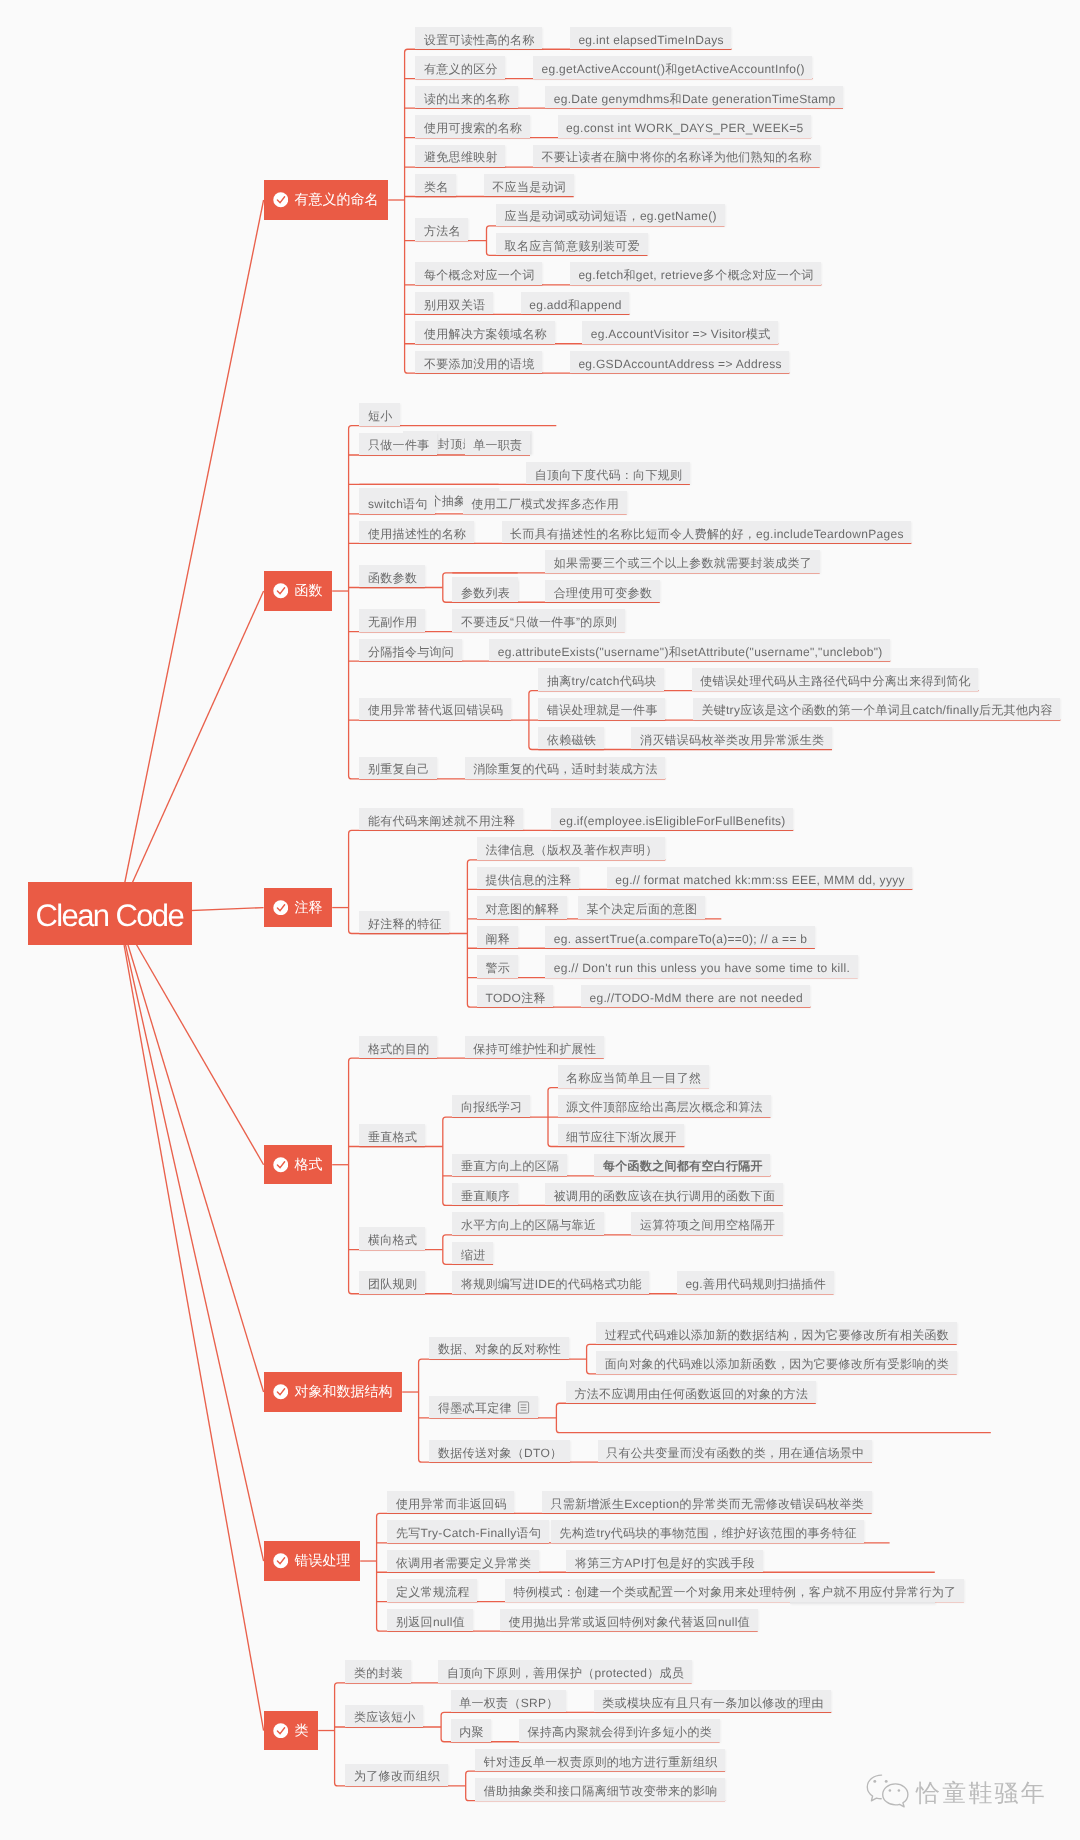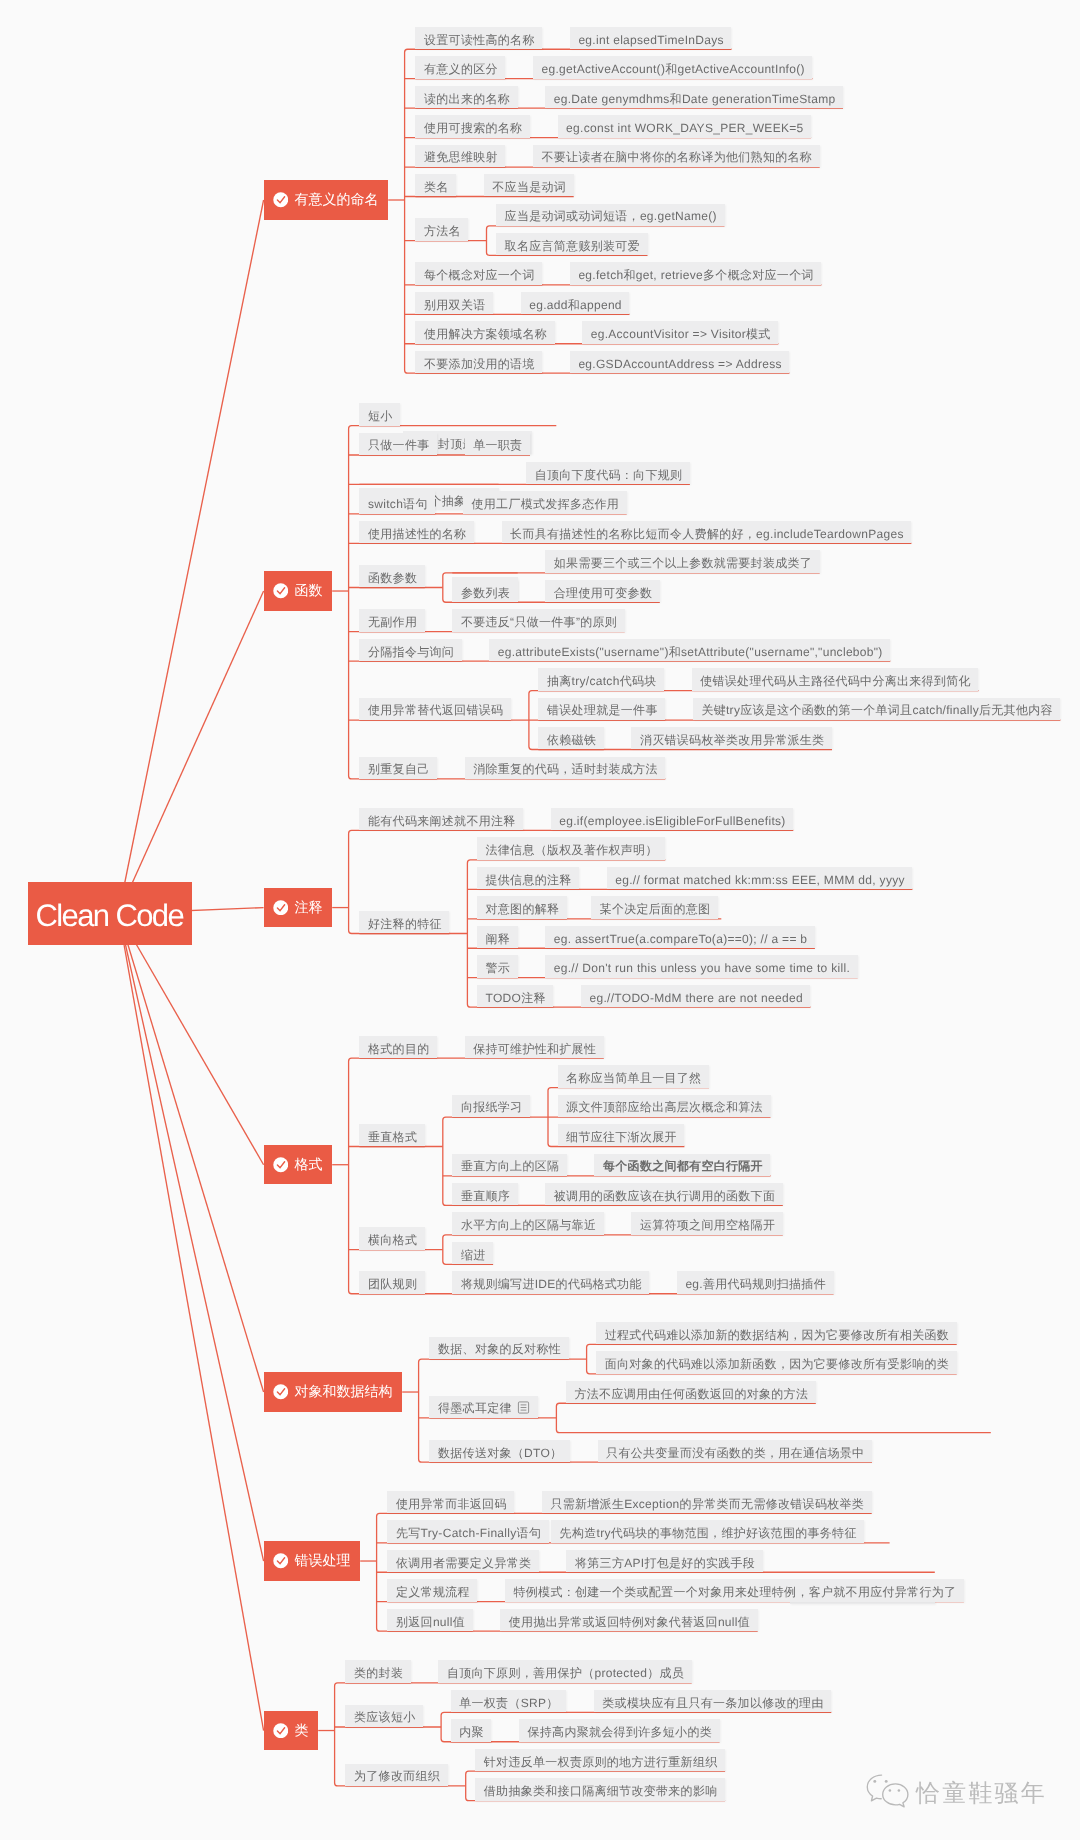--- a/index.html
+++ b/index.html
@@ -211,21 +211,21 @@
         <circle cx="8" cy="8" r="7.7" fill="#fff"></circle>
         <path d="M4.55 8.25 L7.35 11.0 L12.0 4.95" fill="none" stroke="#ea5b45" stroke-width="1.45" stroke-linecap="round" stroke-linejoin="round"></path>
       </svg><span>注释</span></div>
     <div class="node leaf" style="left: 359.4px; top: 808.025px; width: 163.8px; height: 22.4px; line-height: 22.4px;"><span>能有代码来阐述就不用注释</span></div>
     <div class="node leaf" style="left: 550.7px; top: 808.025px; width: 242.6px; height: 22.4px; line-height: 22.4px;"><span>eg.if(employee.isEligibleForFullBenefits)</span></div>
     <div class="node leaf" style="left: 359.4px; top: 911.1px; width: 90px; height: 22.4px; line-height: 22.4px;"><span>好注释的特征</span></div>
     <div class="node leaf" style="left: 476.9px; top: 837.475px; width: 188.4px; height: 22.4px; line-height: 22.4px;"><span>法律信息（版权及著作权声明）</span></div>
     <div class="node leaf" style="left: 476.9px; top: 866.925px; width: 102.3px; height: 22.4px; line-height: 22.4px;"><span>提供信息的注释</span></div>
     <div class="node leaf" style="left: 606.7px; top: 866.925px; width: 305.7px; height: 22.4px; line-height: 22.4px;"><span>eg.// format matched kk:mm:ss EEE, MMM dd, yyyy</span></div>
     <div class="node leaf" style="left: 476.9px; top: 896.375px; width: 90px; height: 22.4px; line-height: 22.4px;"><span>对意图的解释</span></div>
-    <div class="node leaf" style="left: 591px; top: 896.375px; width: 126.9px; height: 22.4px; line-height: 22.4px;"><span>某个决定后面的意图</span></div>
+    <div class="node leaf" style="left: 578px; top: 896.375px; width: 126.9px; height: 22.4px; line-height: 22.4px;"><span>某个决定后面的意图</span></div>
     <div class="node leaf" style="left: 476.9px; top: 925.825px; width: 40.8px; height: 22.4px; line-height: 22.4px;"><span>阐释</span></div>
     <div class="node leaf" style="left: 545.2px; top: 925.825px; width: 269.7px; height: 22.4px; line-height: 22.4px;"><span>eg. assertTrue(a.compareTo(a)==0); // a == b</span></div>
     <div class="node leaf" style="left: 476.9px; top: 955.275px; width: 40.8px; height: 22.4px; line-height: 22.4px;"><span>警示</span></div>
     <div class="node leaf" style="left: 545.2px; top: 955.275px; width: 312.5px; height: 22.4px; line-height: 22.4px;"><span>eg.// Don't run this unless you have some time to kill.</span></div>
     <div class="node leaf" style="left: 476.9px; top: 984.725px; width: 76.5px; height: 22.4px; line-height: 22.4px;"><span>TODO注释</span></div>
     <div class="node leaf" style="left: 580.9px; top: 984.725px; width: 229.6px; height: 22.4px; line-height: 22.4px;"><span>eg.//TODO-MdM there are not needed</span></div>
     <div class="node lvl-2" style="left: 263.6px; top: 1145.03px; width: 68.6px; height: 39.4px; line-height: 39.4px;"><svg class="chk" viewBox="0 0 16 16">
         <circle cx="8" cy="8" r="7.7" fill="#fff"></circle>
         <path d="M4.55 8.25 L7.35 11.0 L12.0 4.95" fill="none" stroke="#ea5b45" stroke-width="1.45" stroke-linecap="round" stroke-linejoin="round"></path>
       </svg><span>格式</span></div>

